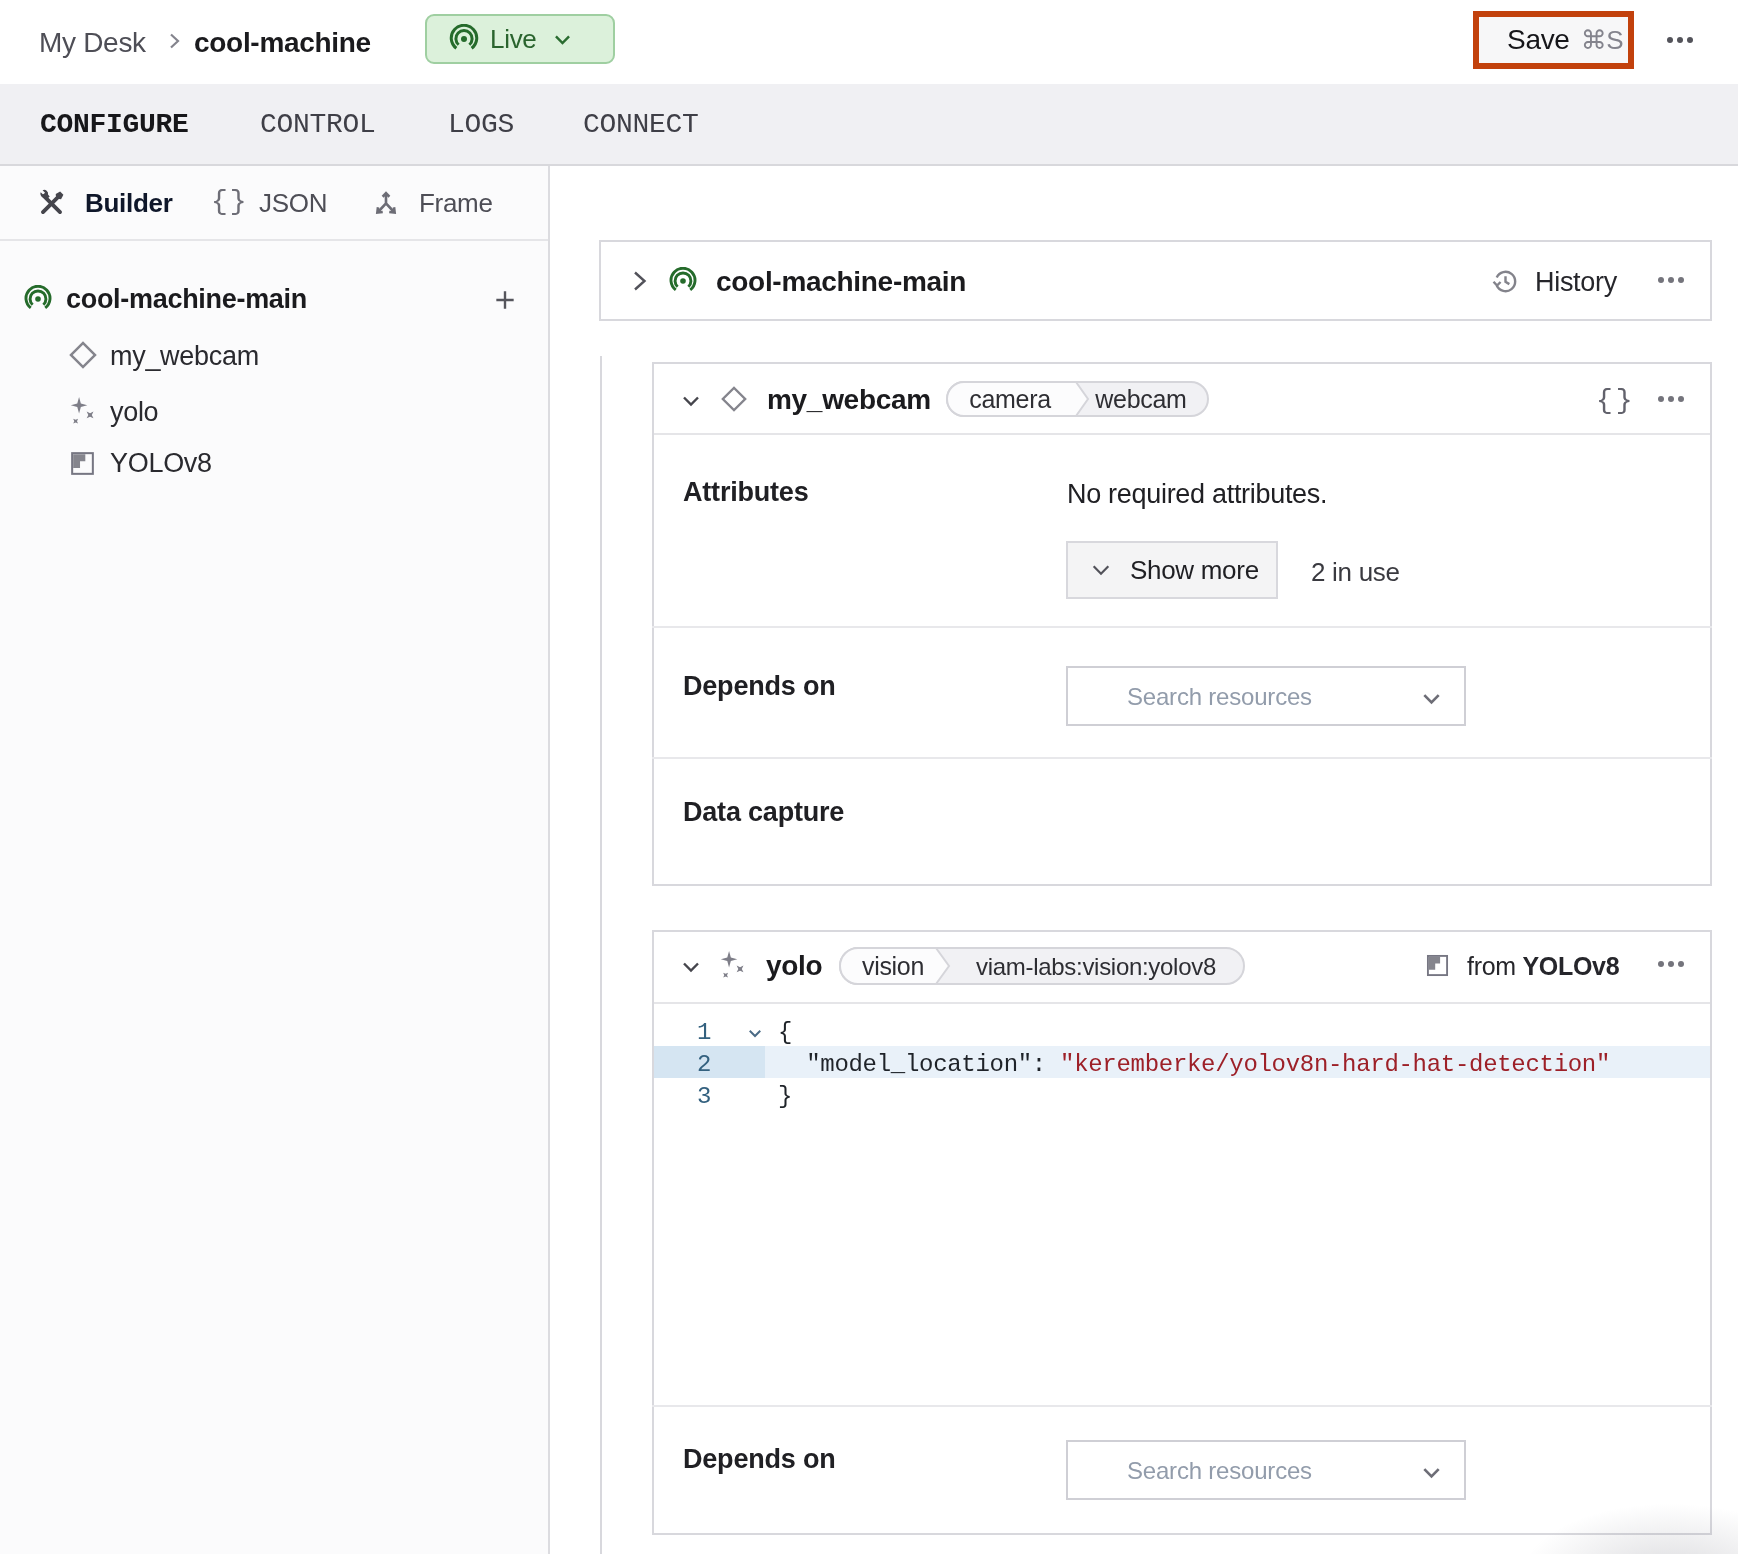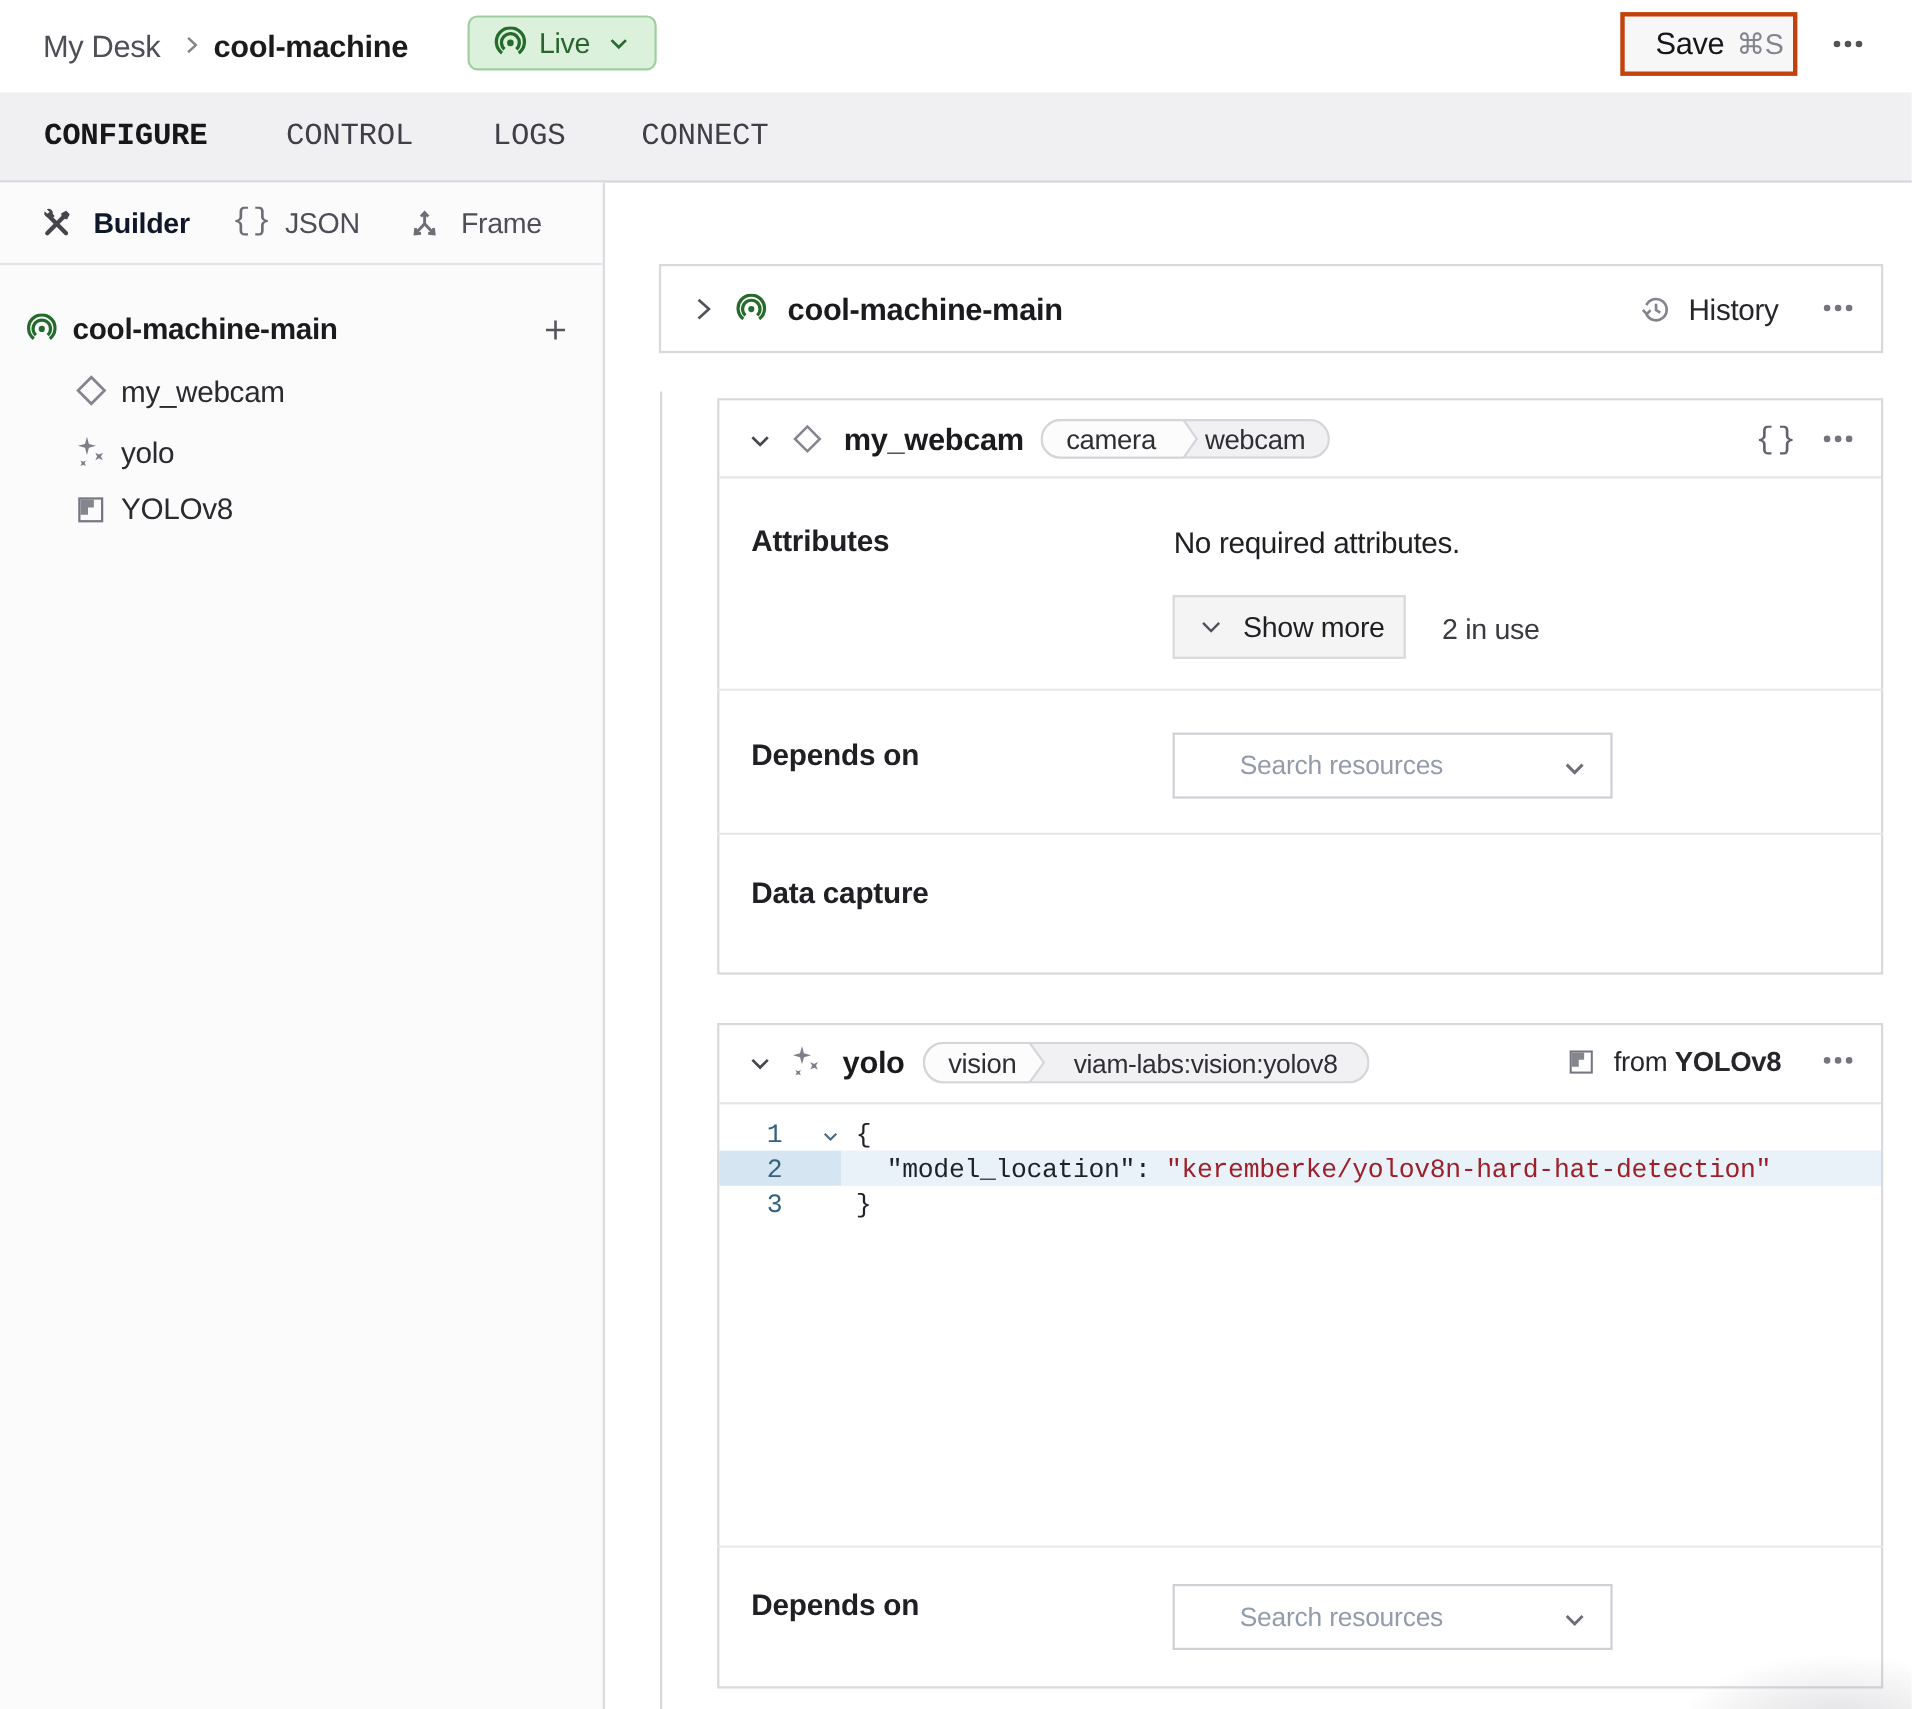--- a/index.html
+++ b/index.html
@@ -4,23 +4,23 @@
 <style>
 * { margin:0; padding:0; box-sizing:border-box; }
 html,body { -webkit-font-smoothing:antialiased; width:1738px; height:1554px; background:#fff; font-family:"Liberation Sans", sans-serif; overflow:hidden; letter-spacing:-0.3px; }
 #page { position:relative; width:1738px; height:1554px; }
 .abs { position:absolute; }
 
 
 #topbar { left:0; top:0; width:1738px; height:84px; background:#fff; }
 .crumb { font-size:28px; color:#4e4e56; }
 .crumb b { color:#1b1b1e; font-weight:700; }
-#livebtn { left:425px; top:14px; width:172px; height:50px; border:2px solid #9fcfa1; border-radius:9px; background:#dcf1db; display:flex; align-items:center; }
+#livebtn { left:425px; top:14px; width:190px; height:50px; border:2px solid #9fcfa1; border-radius:9px; background:#dcf1db; display:flex; align-items:center; }
 #livebtn span { font-size:26px; color:#2a642e; margin-left:11px; }
-#savebtn { left:1473px; top:11px; width:161px; height:58px; background:#f7f7f8; border:4px solid #c2410c; display:flex; align-items:center; }
+#savebtn { left:1473px; top:11px; width:161px; height:58px; background:#f7f7f8; border:6px solid #c2410c; display:flex; align-items:center; }
 #savebtn .s1 { font-size:28px; color:#16161a; margin-left:28px; }
 #savebtn .s2 { font-size:26px; color:#84848d; margin-left:11px; }
 
 
 #tabbar { left:0; top:84px; width:1738px; height:82px; background:#f0f0f3; border-bottom:2px solid #d8d8dc; font-family:"Liberation Mono", monospace; }
 .tab { position:absolute; top:0; height:80px; display:flex; align-items:center; font-size:28px; color:#3f3f47; }
 .tab.active { color:#17171a; font-weight:700; }
 
 
 #sidebar { left:0; top:166px; width:550px; height:1388px; background:#fbfbfc; border-right:2px solid #dcdce0; }

